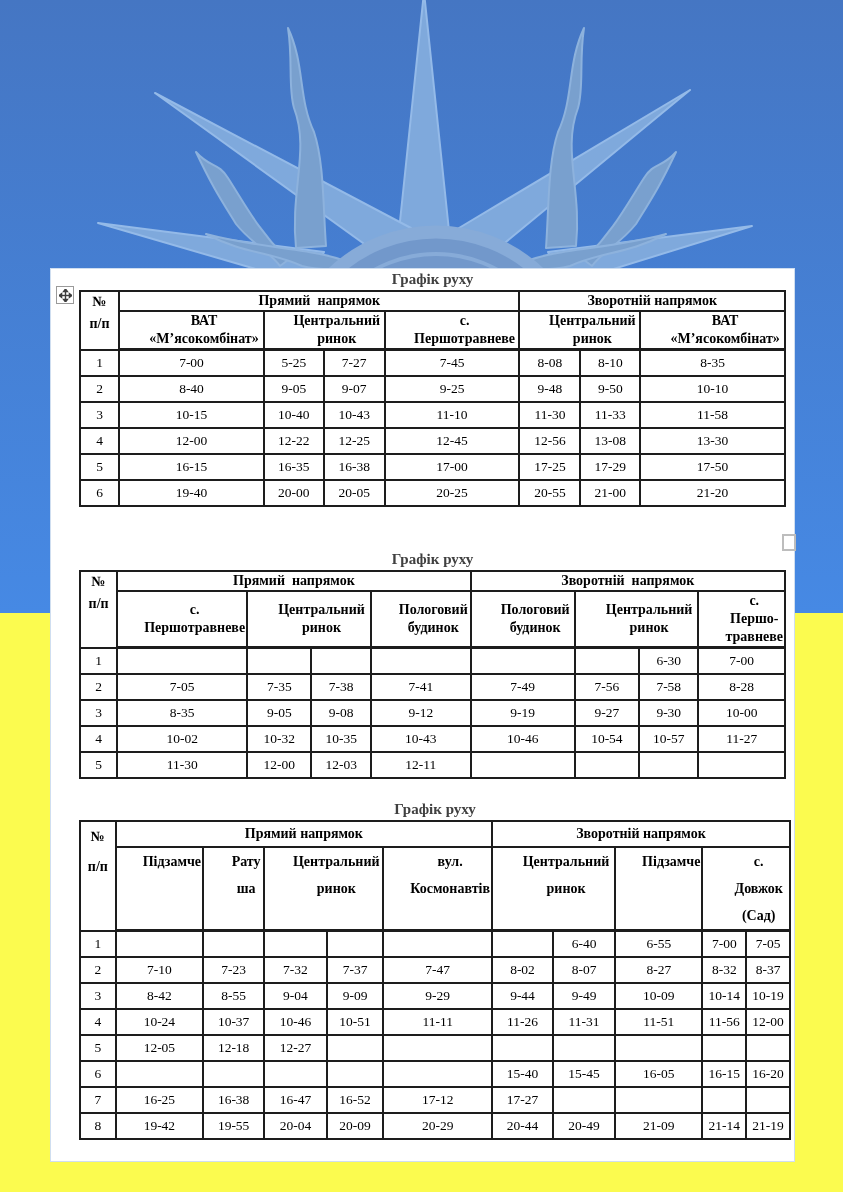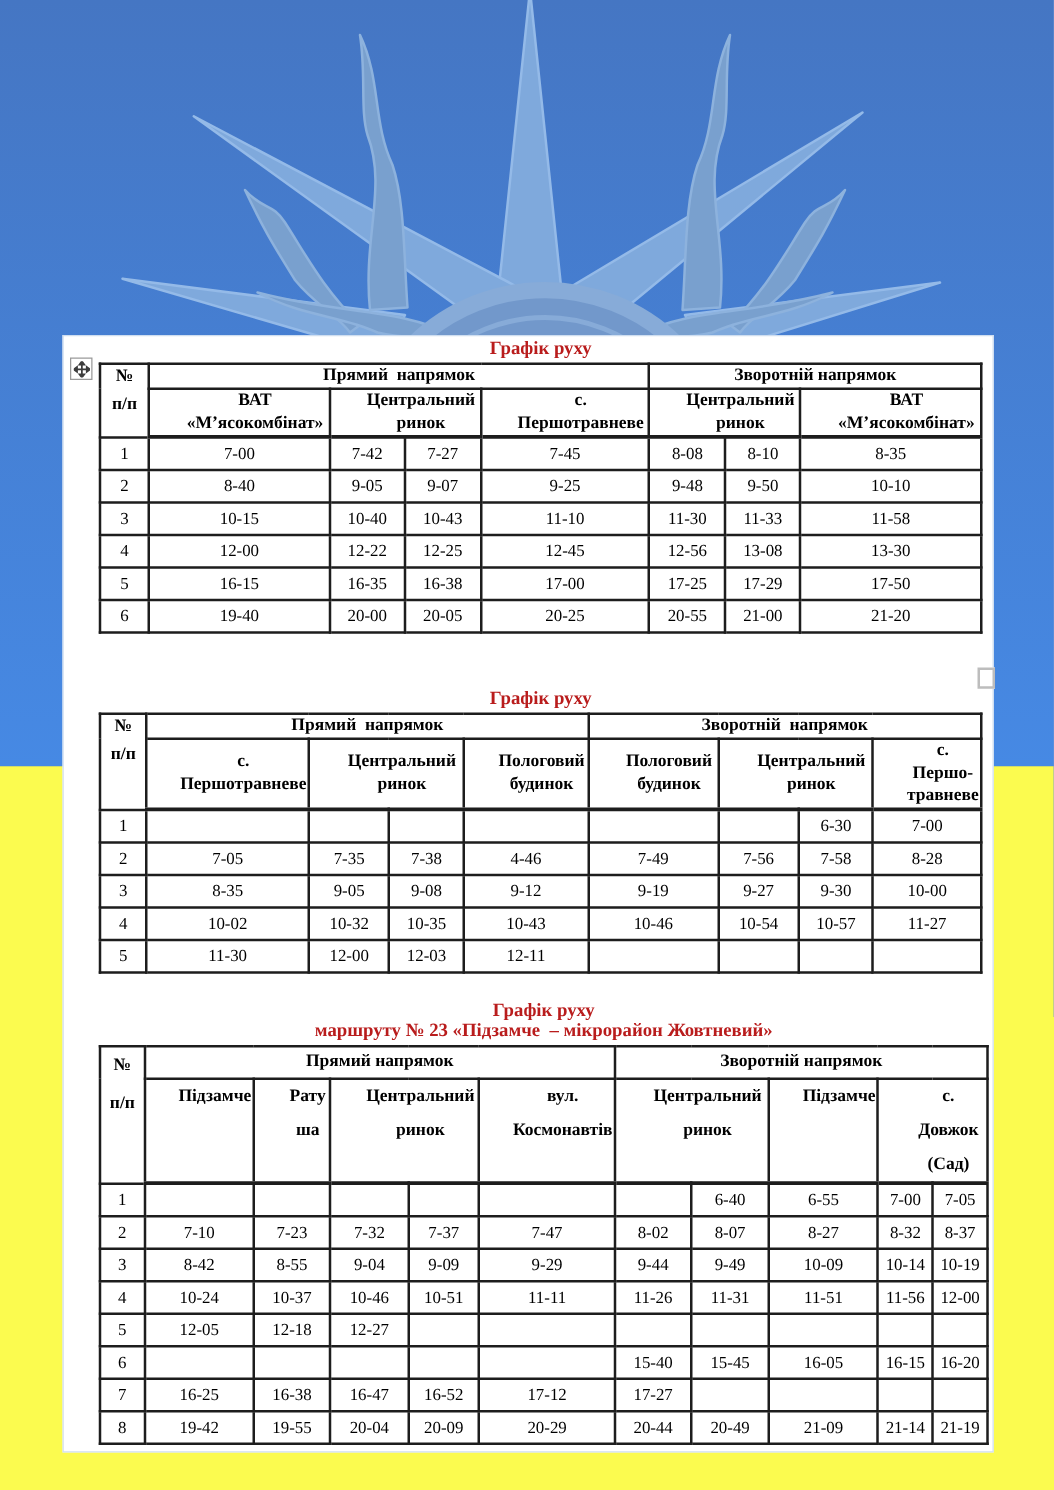--- a/index.html
+++ b/index.html
@@ -14,21 +14,21 @@
   .bg-yellow{position:absolute;left:0;top:613px;width:843px;height:579px;
     background:var(--flag-yellow,#fbfb4f);}
   .sun-wrap{position:absolute;left:60px;top:0;width:760px;height:270px;}
   
   .paper{position:absolute;left:50px;top:268px;width:745px;height:894px;
     background:#ffffff;border:1px solid #cfdef0;box-sizing:border-box;}
   .group{position:absolute;left:28px;}
   #group-0{top:2px;width:707px;}
   #group-1{top:282px;width:707px;}
   #group-2{top:532px;width:712px;}
-  .doc-title{font-weight:bold;font-size:15px;line-height:16px;text-align:center;color:#b91c1c;}
+  .doc-title{font-weight:bold;font-size:15px;line-height:16px;text-align:center;color:#404040;}
   .sched{border-collapse:collapse;table-layout:fixed;margin-top:3px;}
   .sched th,.sched td{border:2px solid #1d1d1d;padding:0 1px;text-align:center;
     color:#000;overflow:hidden;box-sizing:border-box;}
   .sched thead th{font-weight:bold;font-size:14px;line-height:18px;vertical-align:middle;}
   .sched thead tr.station-row th{border-bottom:3px solid #1d1d1d;padding-left:26px;}
   .sched tbody td{font-size:13.5px;height:26px;vertical-align:middle;font-weight:normal;}
   .numcell{vertical-align:top !important;}
   .numcell div{line-height:20px;}
   .t0 tr.dir-row th{height:16px;}
   .t0 tr.station-row th{height:36px;}
@@ -140,21 +140,21 @@
             <th class="station" colspan="1">
               <div class="ln">ВАТ</div>
               <div class="ln">«М’ясокомбінат»</div>
             </th>
           </tr>
         </thead>
         <tbody>
           <tr>
             <td class="rownum">1</td>
             <td class="time">7-00</td>
-            <td class="time">7-42</td>
+            <td class="time">5-25</td>
             <td class="time">7-27</td>
             <td class="time">7-45</td>
             <td class="time">8-08</td>
             <td class="time">8-10</td>
             <td class="time">8-35</td>
           </tr>
           <tr>
             <td class="rownum">2</td>
             <td class="time">8-40</td>
             <td class="time">9-05</td>
@@ -267,21 +267,21 @@
             <td class="time"></td>
             <td class="time"></td>
             <td class="time">6-30</td>
             <td class="time">7-00</td>
           </tr>
           <tr>
             <td class="rownum">2</td>
             <td class="time">7-05</td>
             <td class="time">7-35</td>
             <td class="time">7-38</td>
-            <td class="time">4-46</td>
+            <td class="time">7-41</td>
             <td class="time">7-49</td>
             <td class="time">7-56</td>
             <td class="time">7-58</td>
             <td class="time">8-28</td>
           </tr>
           <tr>
             <td class="rownum">3</td>
             <td class="time">8-35</td>
             <td class="time">9-05</td>
             <td class="time">9-08</td>
@@ -311,21 +311,20 @@
             <td class="time"></td>
             <td class="time"></td>
             <td class="time"></td>
             <td class="time"></td>
           </tr>
         </tbody>
       </table>
     </div>
   <div class="group" id="group-2">
       <div class="doc-title">Графік руху</div>
-      <div class="doc-title">маршруту № 23 «Підзамче&nbsp; – мікрорайон Жовтневий»</div>
       <table class="sched t2">
         <colgroup>
           <col style="width: 40px;">
           <col style="width: 82px;">
           <col style="width: 62px;">
           <col style="width: 63px;">
           <col style="width: 57px;">
           <col style="width: 108px;">
           <col style="width: 62px;">
           <col style="width: 63px;">

